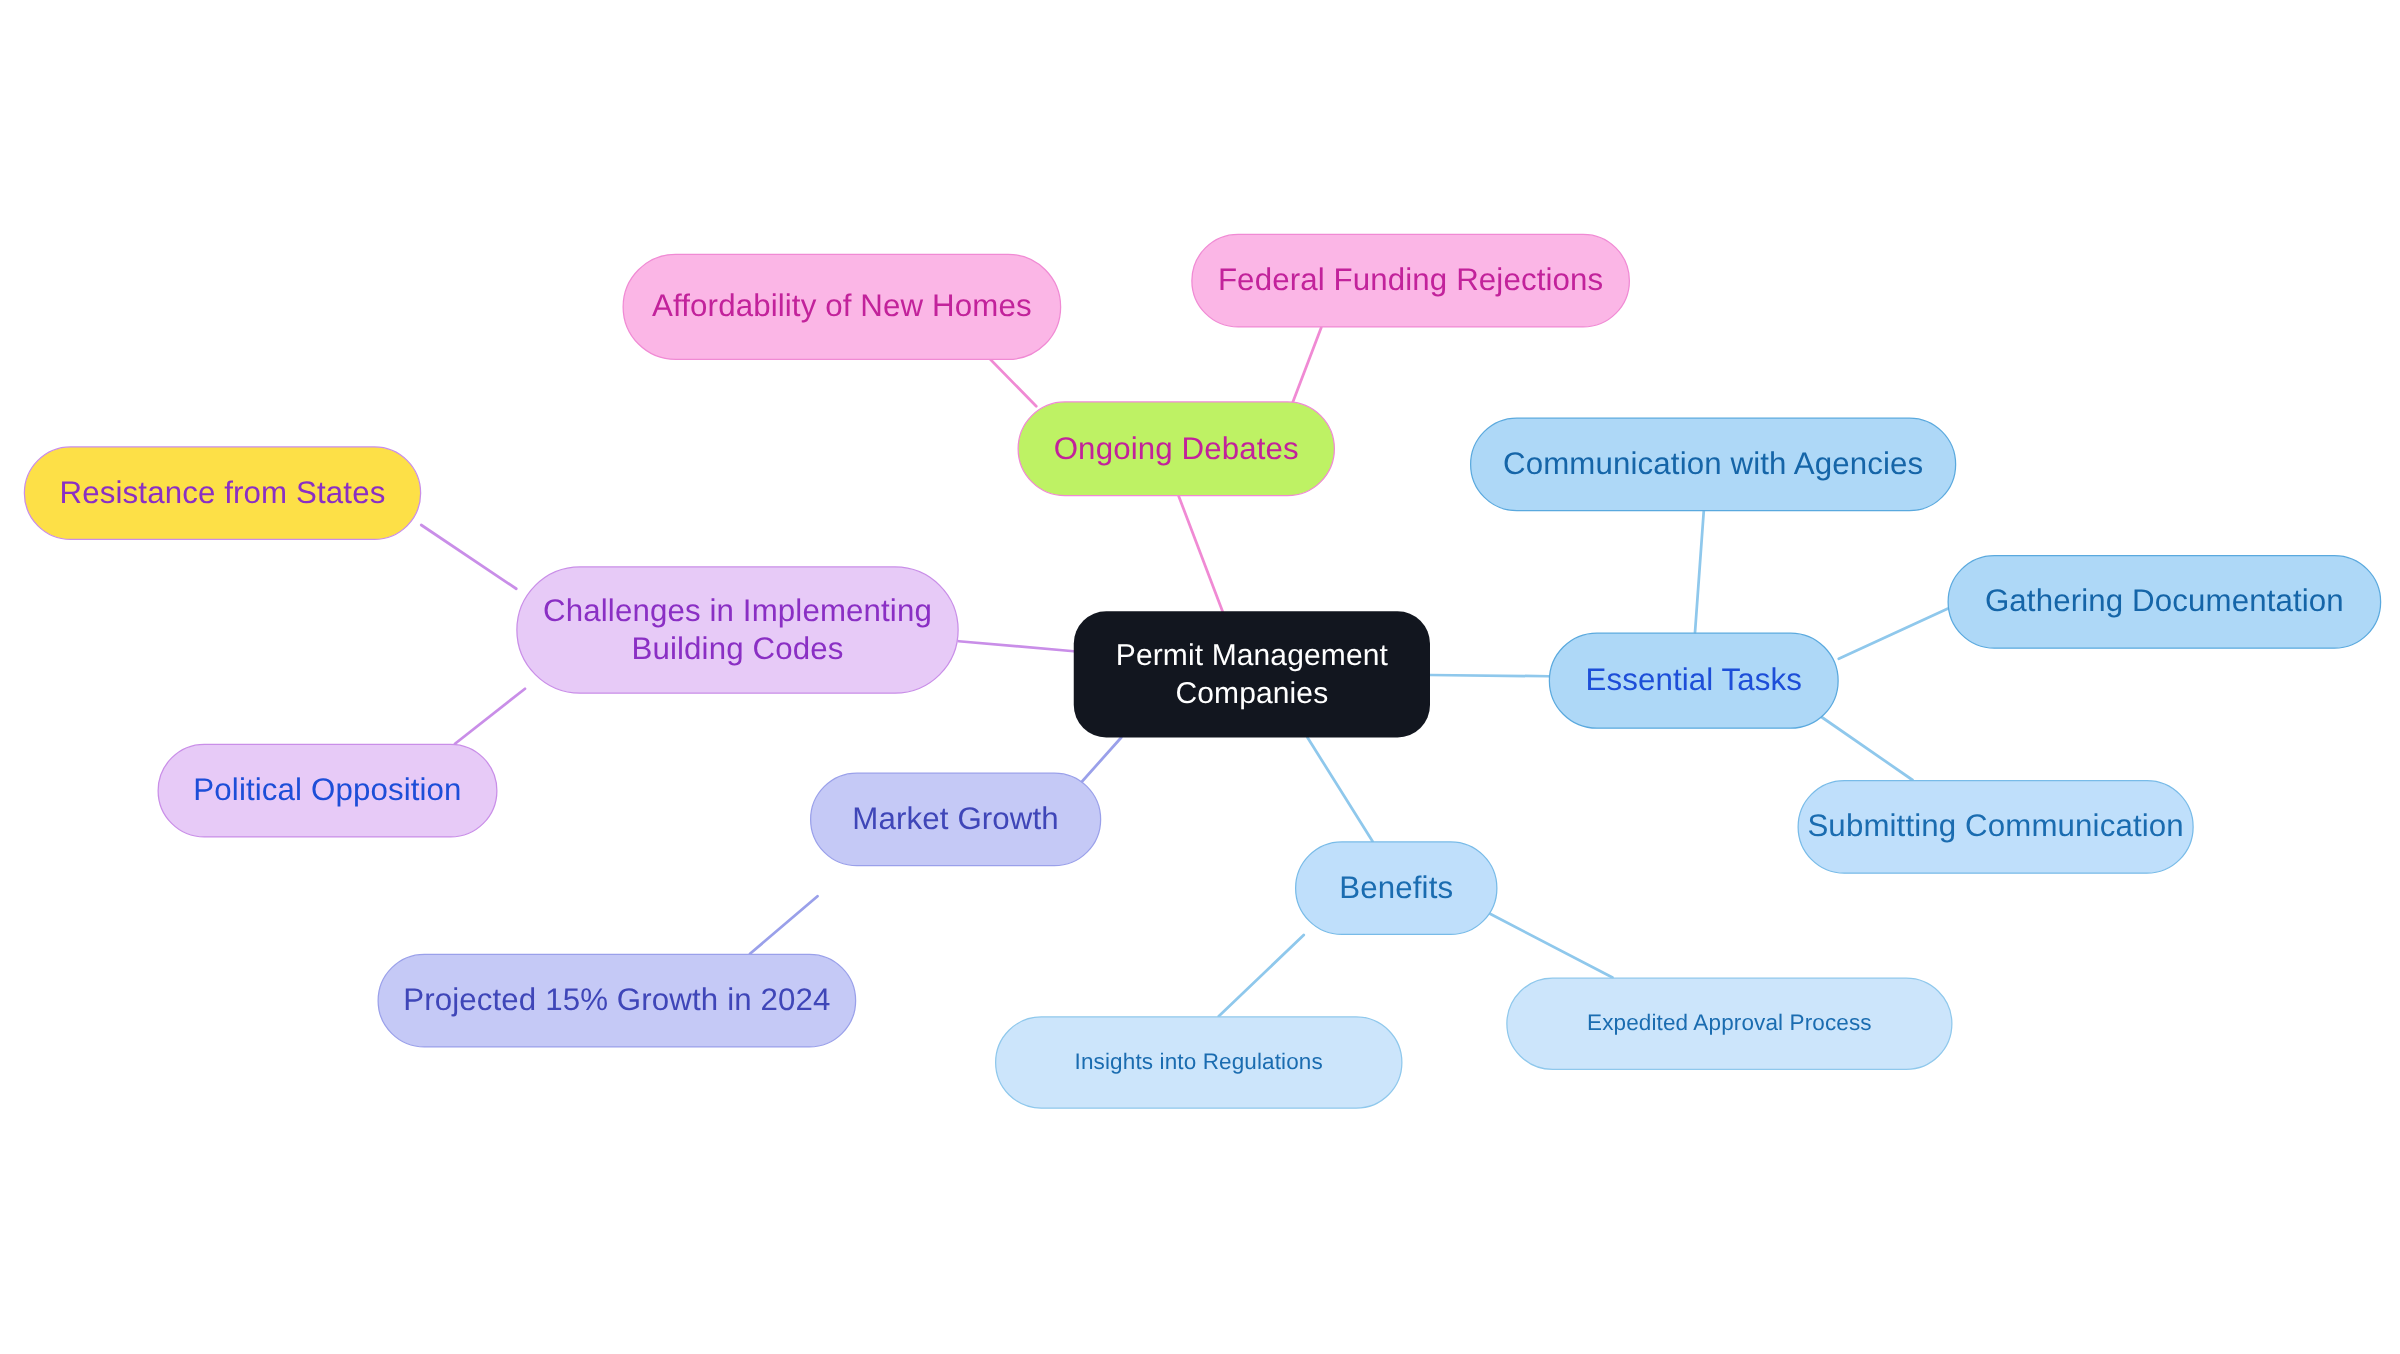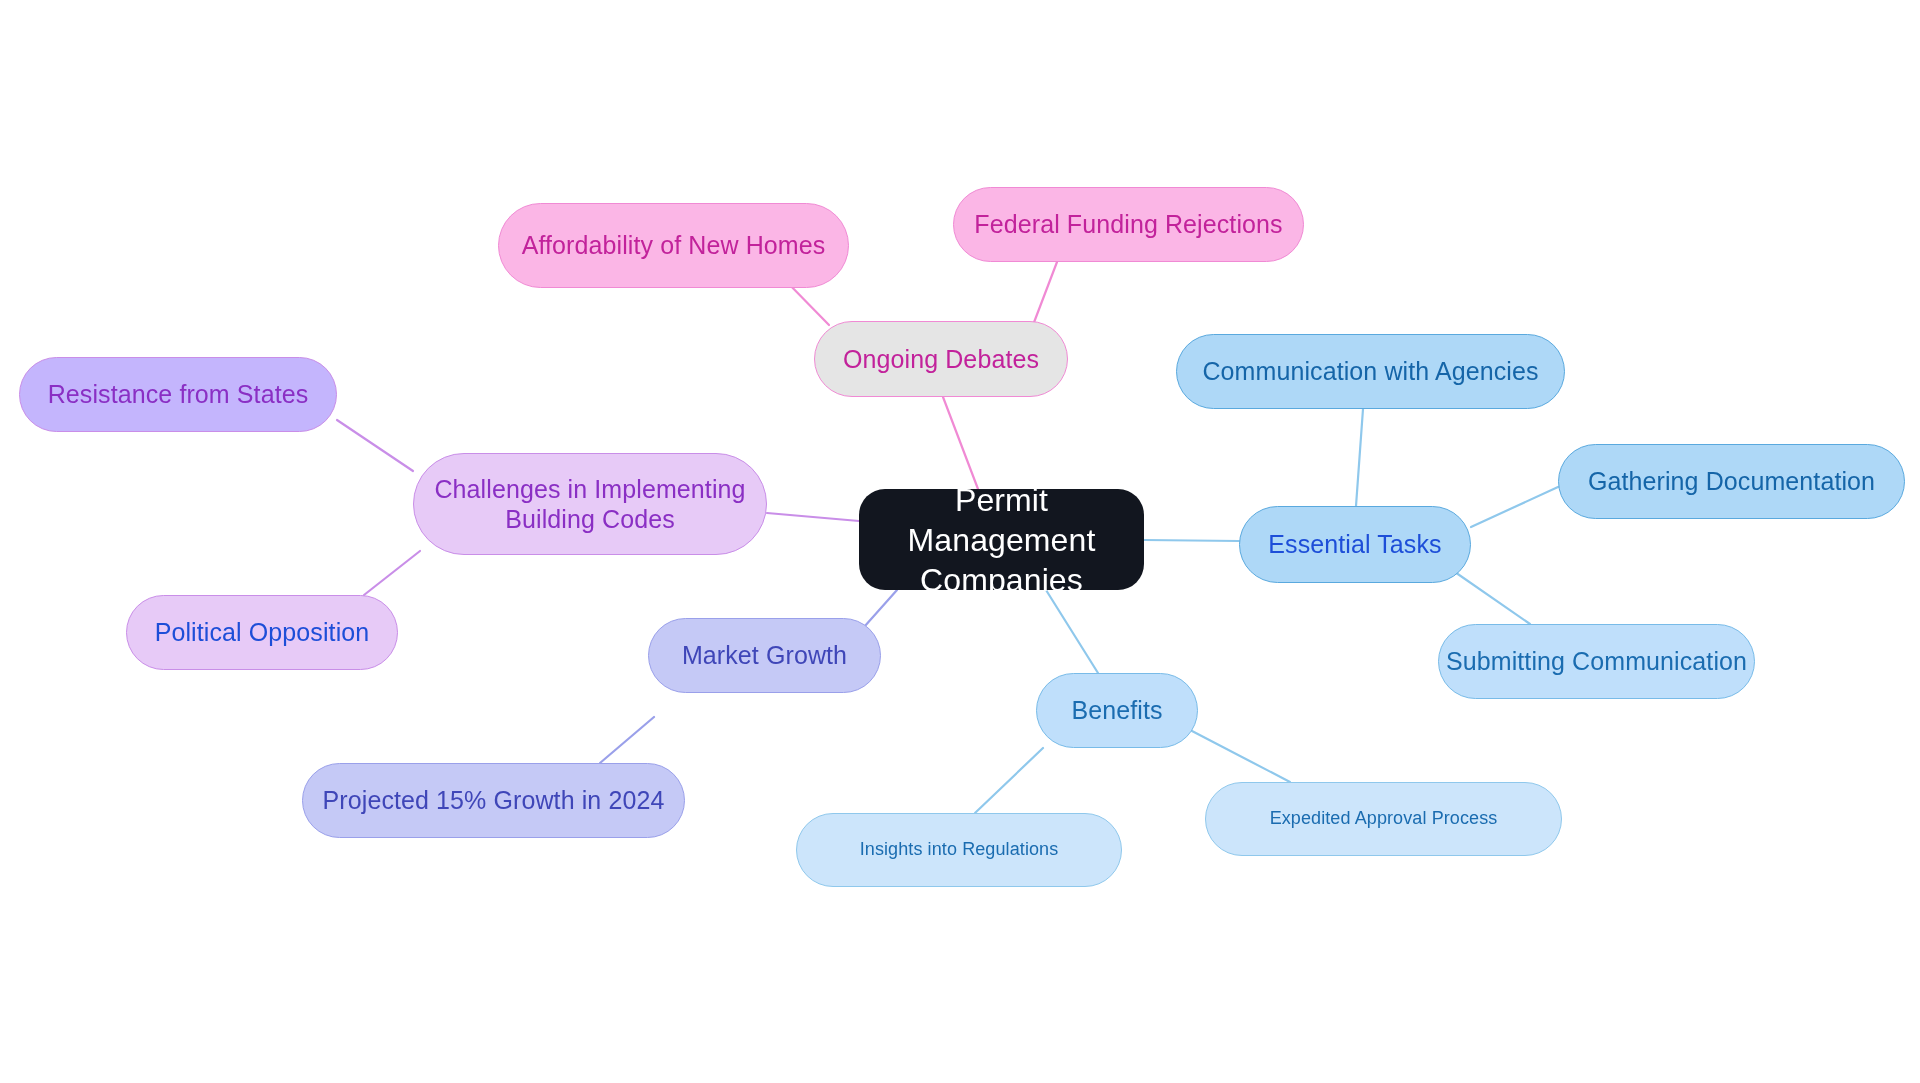--- a/index.html
+++ b/index.html
@@ -36,21 +36,21 @@
     border-width: 1.5px;
     white-space: pre-line;
     line-height: 1.22;
     letter-spacing: 0.1px;
     z-index: 2;
   }
   .node.root {
     border-radius: 26px;
     border-width: 0;
     color: #ffffff;
-    font-size: 32px;
+    font-size: 24px;
     line-height: 1.25;
   }
   .node.branch { font-size: 25px; }
   .node.leaf   { font-size: 25px; }
   .node.leaf2  { font-size: 18px; }
 </style>
 </head>
 <body>
 
 <div id="canvas">
@@ -78,19 +78,19 @@
       <div class="node leaf" style="left: 1176px; top: 334px; width: 389px; height: 75px; background: rgb(174, 216, 247); border-color: rgb(90, 169, 222); color: rgb(21, 101, 168);">Communication with Agencies</div>
       <div class="node leaf" style="left: 1558px; top: 444px; width: 347px; height: 75px; background: rgb(174, 216, 247); border-color: rgb(90, 169, 222); color: rgb(21, 101, 168);">Gathering Documentation</div>
       <div class="node leaf" style="left: 1438px; top: 624px; width: 317px; height: 75px; background: rgb(191, 223, 251); border-color: rgb(120, 187, 232); color: rgb(26, 108, 176);">Submitting Communication</div>
       <div class="node branch" style="left: 1036px; top: 673px; width: 162px; height: 75px; background: rgb(191, 223, 251); border-color: rgb(120, 187, 232); color: rgb(26, 108, 176);">Benefits</div>
       <div class="node leaf2" style="left: 796px; top: 813px; width: 326px; height: 74px; background: rgb(204, 229, 251); border-color: rgb(143, 200, 236); color: rgb(26, 108, 176);">Insights into Regulations</div>
       <div class="node leaf2" style="left: 1205px; top: 782px; width: 357px; height: 74px; background: rgb(204, 229, 251); border-color: rgb(143, 200, 236); color: rgb(26, 108, 176);">Expedited Approval Process</div>
       <div class="node branch" style="left: 648px; top: 618px; width: 233px; height: 75px; background: rgb(197, 201, 246); border-color: rgb(154, 160, 234); color: rgb(63, 70, 184);">Market Growth</div>
       <div class="node leaf" style="left: 302px; top: 763px; width: 383px; height: 75px; background: rgb(197, 201, 246); border-color: rgb(154, 160, 234); color: rgb(63, 70, 184);">Projected 15% Growth in 2024</div>
       <div class="node branch" style="left: 413px; top: 453px; width: 354px; height: 102px; background: rgb(231, 202, 247); border-color: rgb(201, 142, 232); color: rgb(138, 47, 196);">Challenges in Implementing
 Building Codes</div>
-      <div class="node leaf" style="left: 19px; top: 357px; width: 318px; height: 75px; background: #c4b5fd; border-color: rgb(201, 142, 232); color: rgb(138, 47, 196);">Resistance from States</div>
+      <div class="node leaf" style="left: 19px; top: 357px; width: 318px; height: 75px; background: #fde047; border-color: rgb(201, 142, 232); color: rgb(138, 47, 196);">Resistance from States</div>
       <div class="node leaf" style="left: 126px; top: 595px; width: 272px; height: 75px; background: rgb(231, 202, 247); border-color: rgb(201, 142, 232); color: #1d4ed8;">Political Opposition</div>
-      <div class="node branch" style="left: 814px; top: 321px; width: 254px; height: 76px; background: #e5e5e5; border-color: rgb(240, 138, 212); color: rgb(194, 34, 155);">Ongoing Debates</div>
+      <div class="node branch" style="left: 814px; top: 321px; width: 254px; height: 76px; background: #bef264; border-color: rgb(240, 138, 212); color: rgb(194, 34, 155);">Ongoing Debates</div>
       <div class="node leaf" style="left: 498px; top: 203px; width: 351px; height: 85px; background: rgb(251, 182, 230); border-color: rgb(240, 138, 212); color: rgb(194, 34, 155);">Affordability of New Homes</div>
       <div class="node leaf" style="left: 953px; top: 187px; width: 351px; height: 75px; background: rgb(251, 182, 230); border-color: rgb(240, 138, 212); color: rgb(194, 34, 155);">Federal Funding Rejections</div>
     </div>
 </div>
 
 </body></html>

